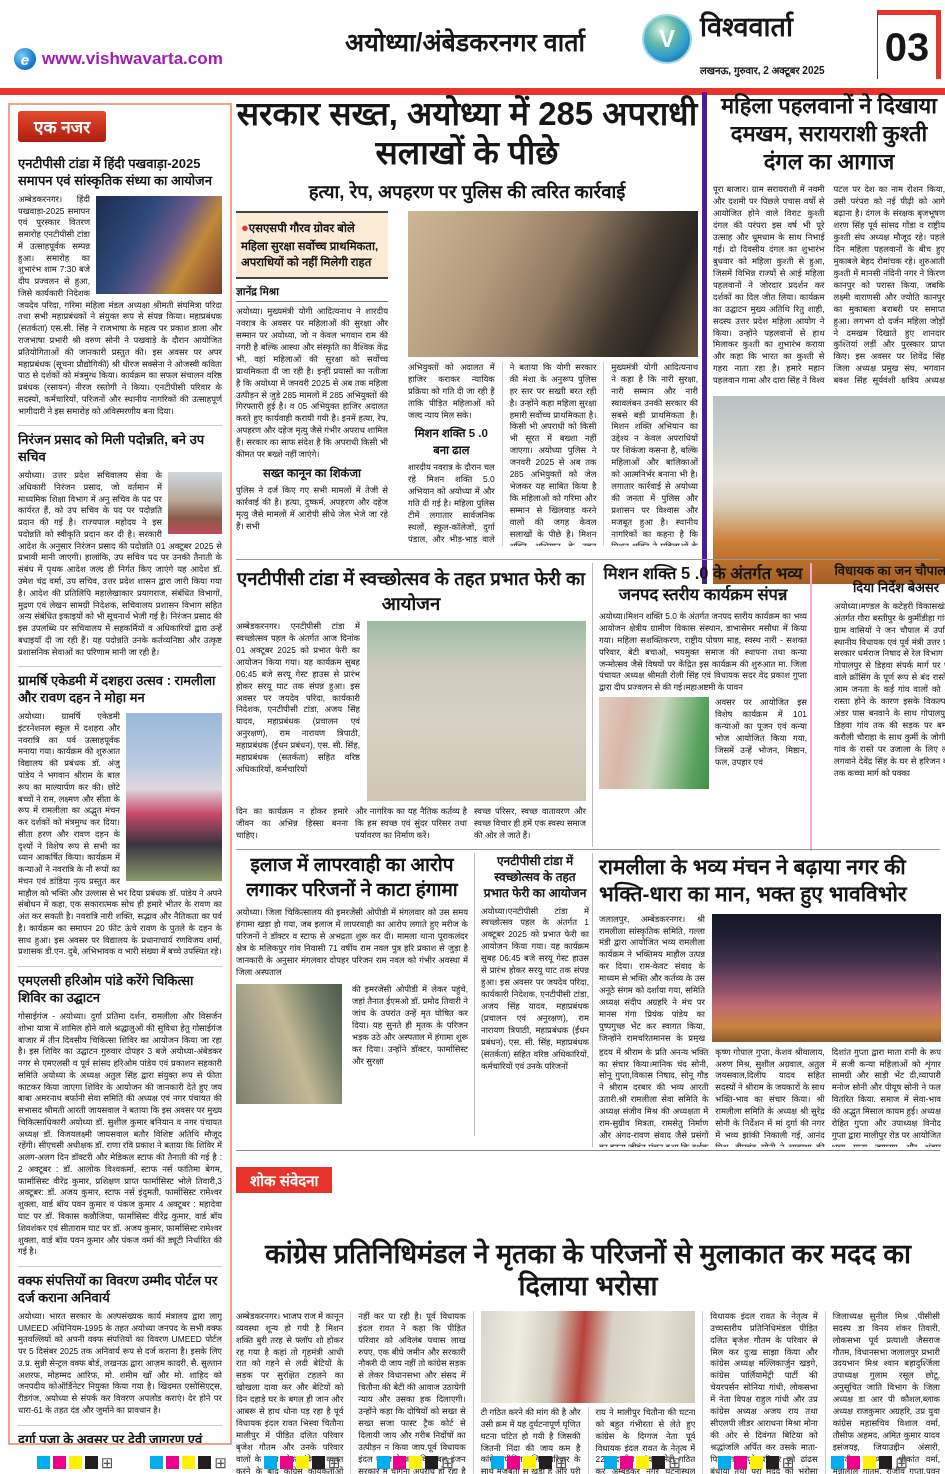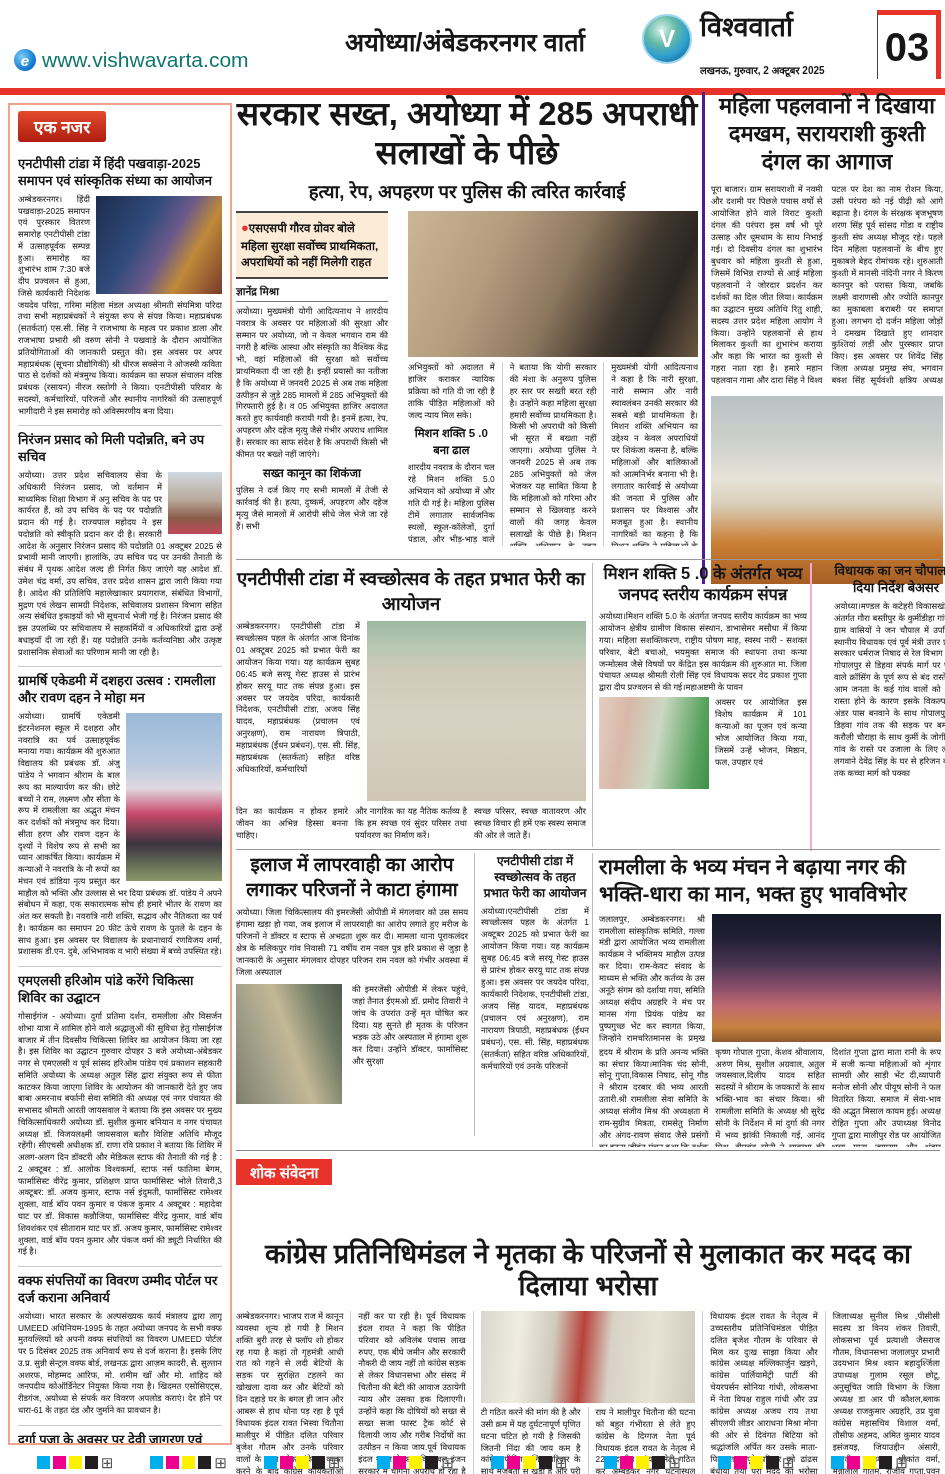--- a/index.html
+++ b/index.html
@@ -3,21 +3,21 @@
 <meta charset="utf-8">
 <style>
   html,body{margin:0;padding:0;background:#fff;}
   #page{position:relative;width:945px;height:1474px;background:#fff;overflow:hidden;
         font-family:"Liberation Sans","DejaVu Sans",sans-serif;color:#161616;}
   
   .site{position:absolute;left:14px;top:48px;display:flex;align-items:center;gap:6px;}
   .e-icon{width:22px;height:22px;border-radius:50%;flex:none;
           background:radial-gradient(circle at 35% 35%,#7fcdf7,#1b7fd4 60%,#0a5cab);
           color:#fff;font-weight:bold;font-style:italic;display:flex;align-items:center;justify-content:center;font-size:15px;}
-  .site-url{font-weight:normal;font-size:21px;color:#0f766e;}
+  .site-url{font-weight:bold;font-size:17px;color:#a21caf;}
   .section-title{position:absolute;left:270px;top:24px;width:390px;text-align:center;font-size:25px;font-weight:bold;}
   .brand{position:absolute;left:642px;top:14px;display:flex;gap:8px;align-items:flex-start;}
   .v-logo{width:46px;height:46px;border-radius:50%;flex:none;border:2px solid #9ed6ec;
           background:radial-gradient(circle at 38% 30%,#d8f2e6,#63b9a8 35%,#2e9fd0 62%,#0d4f86);
           display:flex;align-items:center;justify-content:center;color:#fff;font-weight:bold;font-size:24px;}
   .brand-name{font-size:27px;font-weight:bold;line-height:1;}
   .brand-date{font-size:10px;font-weight:bold;margin-top:22px;}
   .pageno-frame{position:absolute;right:4px;top:10px;width:58px;height:64px;
                 border-top:5px solid #e8332a;border-right:5px solid #e8332a;border-left:1px solid #444;
                 display:flex;align-items:center;justify-content:center;}
@@ -50,21 +50,21 @@
   .kicker .dot{color:#e8332a;font-size:13px;}
   .byline{font-size:10.5px;font-weight:bold;border-bottom:1.5px solid #777;padding:5px 0 3px;margin-bottom:4px;}
   .m-lead{height:236px;overflow:hidden;}
   .m-sub{font-size:11.5px;font-weight:bold;text-align:center;margin:4px 0;}
   .m-right{flex:1;display:flex;flex-direction:column;min-width:0;}
   .photo-handcuffs{height:146px;background:linear-gradient(115deg,#cdb697 0%,#b39b7d 30%,#8d775f 52%,#41382e 72%,#2b2622 84%,#6b5742 100%);}
   .m-cols{display:flex;gap:7px;margin-top:5px;height:184px;overflow:hidden;}
   .m-col{flex:1;min-width:0;}
   .m-col + .m-col{border-left:1px solid #ccc;padding-left:7px;}
   
-  .right-art{position:absolute;left:702px;top:92px;width:232px;border-left:3px solid #4c1d95;padding-left:6px;}
+  .right-art{position:absolute;left:702px;top:92px;width:232px;border-left:5px solid #4c1d95;padding-left:6px;}
   .r-h{font-size:22px;font-weight:bold;text-align:center;line-height:1.28;margin:0 0 8px;}
   .r-cols{column-count:2;column-gap:9px;height:206px;overflow:hidden;}
   .photo-garland{height:188px;margin-top:6px;background:linear-gradient(#b9c2c4 0%,#cfd2cd 26%,#e7e3d8 44%,#d9cdb8 58%,#c97f35 78%,#a65e24 100%);}
   
   .swachh{position:absolute;left:236px;top:563px;width:350px;}
   .sw-h{font-size:18.5px;font-weight:bold;text-align:center;margin:2px 0 6px;}
   .sw-row{display:flex;gap:7px;}
   .sw-left{width:124px;flex:none;height:180px;overflow:hidden;}
   .photo-sweep{flex:1;height:180px;background:linear-gradient(#9fb9a2 0%,#b9c9b4 16%,#cfc9ba 26%,#d8d2c4 55%,#cfc6b4 100%);}
   .sw-cols{display:flex;gap:7px;margin-top:5px;height:60px;overflow:hidden;}
@@ -89,21 +89,21 @@
   .s2-b{height:230px;overflow:hidden;}
   .ramleela{position:absolute;left:592px;top:853px;width:342px;border-left:1px solid #bbb;padding-left:6px;}
   .rl-h{font-size:21px;font-weight:bold;line-height:1.3;margin:0 0 6px;}
   .rl-row{display:flex;gap:7px;}
   .rl-left{width:106px;flex:none;height:128px;overflow:hidden;}
   .photo-night{flex:1;height:128px;background:linear-gradient(#141826 0%,#232036 20%,#4b3652 40%,#8c4f6a 58%,#c06a71 72%,#c8833f 88%,#8f5a2e 100%);}
   .rl-cols{display:flex;gap:7px;margin-top:5px;height:100px;overflow:hidden;}
   .rl-col{flex:1;min-width:0;}
   
   .shok{position:absolute;left:236px;top:1150px;width:704px;border-top:1.5px solid #888;
-        display:flex;align-items:flex-start;gap:0;padding:8px 0 3px;}
+        display:flex;align-items:flex-start;gap:0;padding:16px 0 3px;}
   .shok-label{background:#e8332a;color:#fff;font-weight:bold;font-size:15px;padding:3px 14px;flex:none;}
   .shok-h{font-size:15.5px;font-weight:bold;}
   .congress{position:absolute;left:236px;top:1190px;width:704px;margin-top:48px;}
   .cg-h{font-size:27px;font-weight:bold;text-align:center;line-height:1.2;margin:0 0 8px;}
   .cg-cols{display:flex;gap:7px;height:198px;overflow:hidden;}
   .cg-col{flex:1;min-width:0;}
   .cg-col + .cg-col, .cg-mid + .cg-col, .cg-col + .cg-mid{border-left:1px solid #ccc;padding-left:7px;}
   .cg-mid{flex:2;display:flex;flex-direction:column;gap:4px;min-width:0;}
   .photo-congress{height:92px;background:linear-gradient(95deg,#d9d7cc 0%,#efece1 18%,#cfcabc 34%,#b8433b 47%,#d8d2c6 60%,#e7e2d4 80%,#cfc9ba 100%);}
   .cg-mid-cols{display:flex;gap:7px;flex:1;overflow:hidden;}

